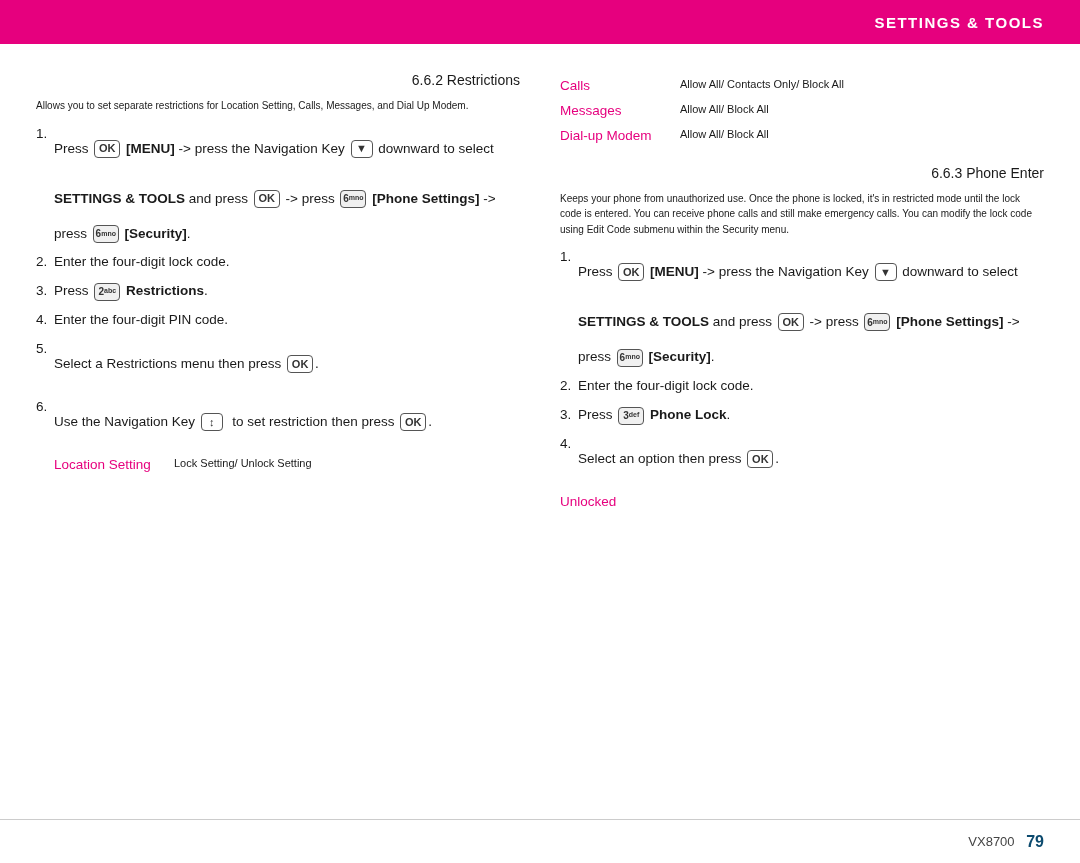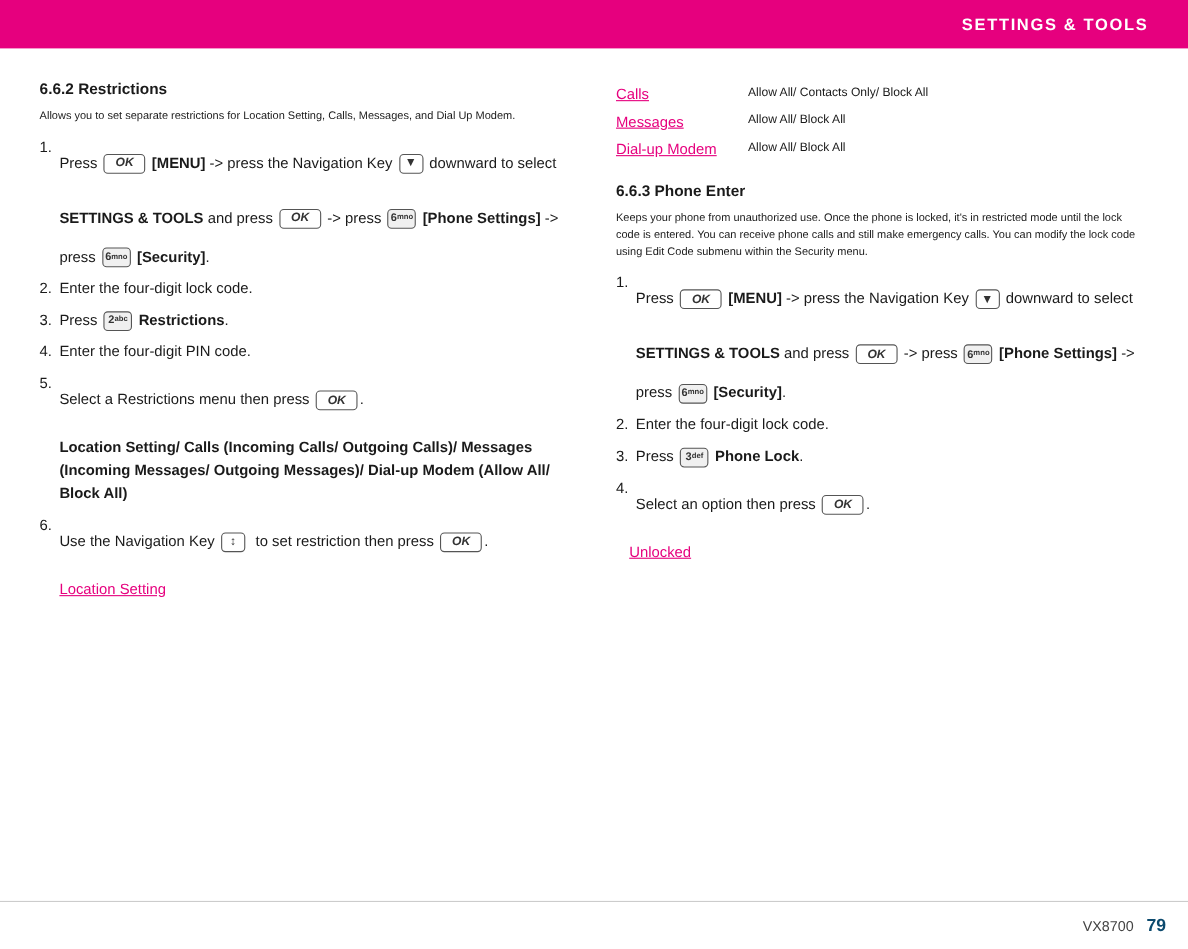--- a/index.html
+++ b/index.html
@@ -44,22 +44,23 @@
     }
 
     
     .right-col {
       flex: 1;
       min-width: 0;
     }
 
     .section-title {
       font-size: 14px;
-      font-weight: bold;
+      font-weight: normal;
       margin-bottom: 10px;
+      text-align: right;
     }
 
     .section-body {
       font-size: 10px;
       line-height: 1.55;
       margin-bottom: 10px;
     }
 
     .list-item {
       margin-bottom: 8px;
@@ -78,28 +79,27 @@
       flex: 1;
     }
 
     
     .icon-ok {
       display: inline-flex;
       align-items: center;
       justify-content: center;
       border: 1.5px solid #555;
       border-radius: 4px;
-      width: 38px;
+      width: 26px;
       height: 18px;
       font-size: 11px;
       font-weight: bold;
       color: #333;
       vertical-align: middle;
       margin: 16px 2px;
-      font-style: italic;
     }
 
     .icon-nav {
       display: inline-flex;
       align-items: center;
       justify-content: center;
       border: 1.5px solid #555;
       border-radius: 4px;
       width: 22px;
       height: 18px;
@@ -129,21 +129,20 @@
     .icon-num sup {
       font-size: 7px;
       vertical-align: super;
     }
 
     b, strong { font-weight: bold; }
 
     .pink-link {
       color: #e6007e;
       font-weight: normal;
-      text-decoration: underline;
     }
 
     
     .def-table {
       margin-top: 6px;
       margin-bottom: 8px;
     }
 
     .def-row {
       display: flex;
@@ -163,21 +162,21 @@
       font-size: 11px;
       line-height: 1.55;
     }
 
     
     .footer {
       height: 44px;
       display: flex;
       align-items: center;
       justify-content: flex-end;
-      padding-right: 20px;
+      padding-right: 36px;
       border-top: 1px solid #cccccc;
       font-size: 13px;
       color: #444;
     }
 
     .footer-model {
       font-weight: normal;
       margin-right: 8px;
     }
 
@@ -228,37 +227,32 @@
       <span class="list-content">Enter the four-digit PIN code.</span>
     </div>
 
     <div class="list-item">
       <span class="list-num">5.</span>
       <span class="list-content">
         Select a Restrictions menu then press <span class="icon-ok">OK</span>.
       </span>
     </div>
 
-    <div class="list-item">
-      <span class="list-num">&nbsp;</span>
-      <span class="list-content bold-list-item">
-        Location Setting/ Calls (Incoming Calls/ Outgoing Calls)/ Messages (Incoming Messages/ Outgoing Messages)/ Dial-up Modem (Allow All/ Block All)
-      </span>
-    </div>
 
     <div class="list-item">
       <span class="list-num">6.</span>
       <span class="list-content">
         Use the Navigation Key <span class="icon-nav">↕</span>&nbsp; to set restriction then press <span class="icon-ok">OK</span>.
       </span>
     </div>
 
     <div class="def-table" style="margin-left: 18px; margin-top: 8px;">
       <div class="def-row">
         <span class="def-term pink-link">Location Setting</span>
+        <span class="def-desc">Lock Setting/ Unlock Setting</span>
       </div>
     </div>
   </div>
 
   <div class="right-col">
 
     <div class="def-table" style="margin-bottom: 18px; margin-top: 4px;">
       <div class="def-row">
         <span class="def-term pink-link">Calls</span>
         <span class="def-desc">Allow All/ Contacts Only/ Block All</span>
@@ -295,21 +289,21 @@
       </span>
     </div>
 
     <div class="list-item">
       <span class="list-num">4.</span>
       <span class="list-content">
         Select an option then press <span class="icon-ok">OK</span>.
       </span>
     </div>
 
-    <div class="def-table" style="margin-left: 12px; margin-top: 8px;">
+    <div class="def-table" style="margin-left: 0; margin-top: 8px;">
       <div class="def-row">
         <span class="def-term pink-link">Unlocked</span>
       </div>
     </div>
   </div>
 </div>
 
 <div class="footer">
   <span class="footer-model">VX8700</span>
   &nbsp;

